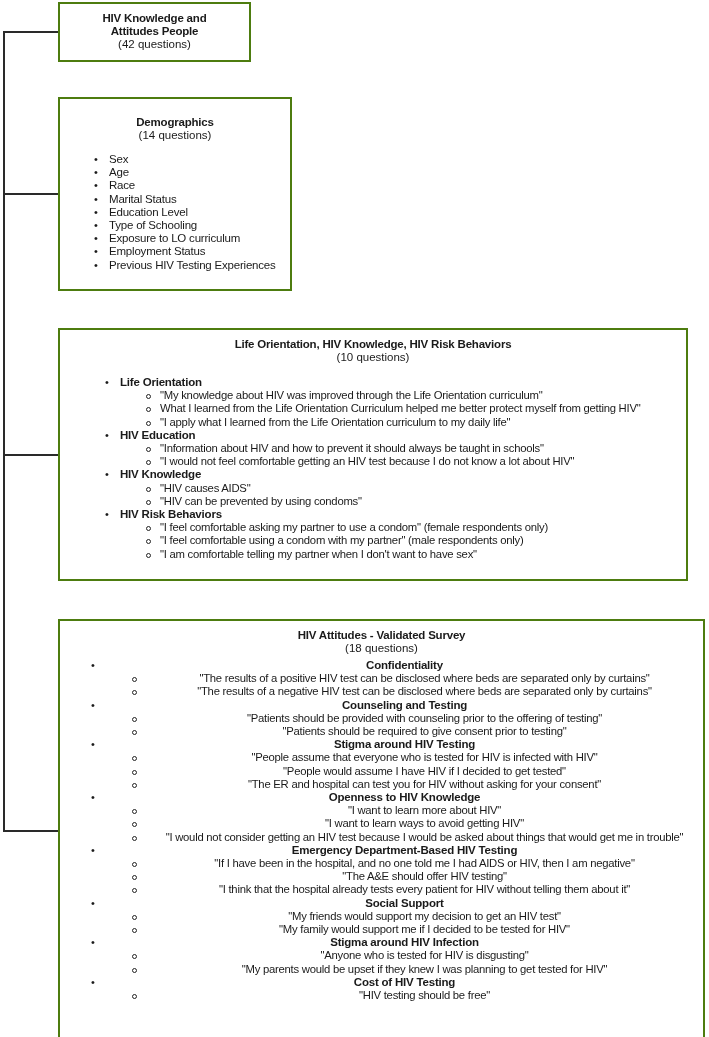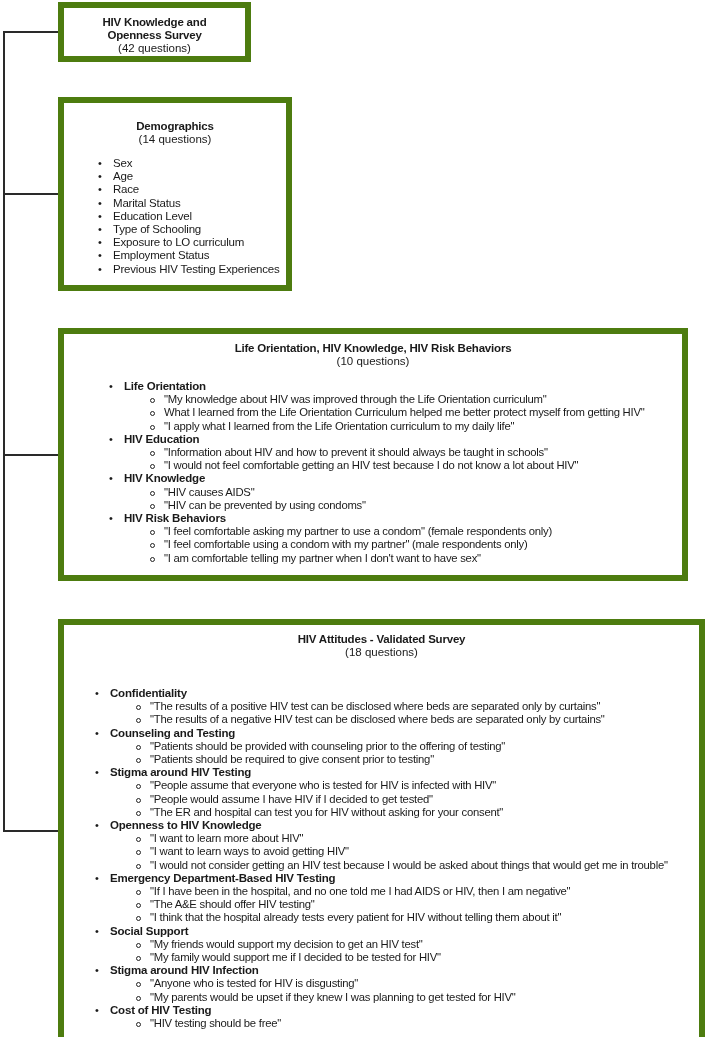--- a/index.html
+++ b/index.html
@@ -1,18 +1,18 @@
 <!DOCTYPE html>
 <html><head>
 <meta charset="utf-8">
 <style>
   html, body { margin: 0; padding: 0; background: #ffffff; }
   body { width: 709px; height: 1037px; position: relative; overflow: hidden;
          font-family: "Liberation Sans", sans-serif; color: #1a1a1a; }
-  .box { position: absolute; border: 6px solid #4d7c0f; background: #fff; box-sizing: border-box; }
+  .box { position: absolute; border: 2px solid #4d7c0f; background: #fff; box-sizing: border-box; }
   .title { font-weight: bold; text-align: center; font-size: 11.5px; line-height: 13px; letter-spacing: -0.2px; }
   .count { text-align: center; font-size: 11.5px; line-height: 13px; }
   ul { margin: 0; padding: 0; list-style: none; }
   .l1 { position: relative; font-size: 11.5px; line-height: 13.2px; letter-spacing: -0.2px; }
   .l1::before { content: "\2022"; position: absolute; left: -15px; top: 0; font-size: 11px; }
   .cat > .label { font-weight: bold; }
   .l2 { position: relative; font-size: 11.3px; line-height: 13.2px; letter-spacing: -0.25px; white-space: nowrap; }
   .l2::before { content: ""; position: absolute; left: -14px; top: 5px; width: 3px; height: 3px;
                 border: 1px solid #222; border-radius: 50%; }
   .line { position: absolute; background: #2a2a2a; }
@@ -21,21 +21,21 @@
 <body>
 
 <div class="line" style="left:3px; top:31px; width:2px; height:801px;"></div>
 <div class="line" style="left:3px; top:31px; width:56px; height:2px;"></div>
 <div class="line" style="left:3px; top:193px; width:56px; height:2px;"></div>
 <div class="line" style="left:3px; top:454px; width:56px; height:2px;"></div>
 <div class="line" style="left:3px; top:830px; width:56px; height:2px;"></div>
 
 <div class="box" style="left:58px; top:2px; width:193px; height:60px; padding-top:8px;">
   <div class="title">HIV Knowledge and</div>
-  <div class="title">Openness Survey</div>
+  <div class="title">Attitudes People</div>
   <div class="count">(42 questions)</div>
 </div>
 
 <div class="box" style="left:58px; top:97px; width:234px; height:194px; padding-top:17px;">
   <div class="title">Demographics</div>
   <div class="count">(14 questions)</div>
   <ul id="demo-list" style="margin-top:11px; padding-left:49px;">
       <li class="l1">Sex</li>
       <li class="l1">Age</li>
       <li class="l1">Race</li>
@@ -69,21 +69,21 @@
           <li class="l2">"I feel comfortable asking my partner to use a condom" (female respondents only)</li>
           <li class="l2">"I feel comfortable using a condom with my partner" (male respondents only)</li>
           <li class="l2">"I am comfortable telling my partner when I don't want to have sex"</li>
         </ul></li>
     </ul>
 </div>
 
 <div class="box" style="left:58px; top:619px; width:647px; height:486px; padding-top:8px;">
   <div class="title">HIV Attitudes - Validated Survey</div>
   <div class="count">(18 questions)</div>
-  <ul id="att-list" style="margin-top:28px; padding-left:46px;">
+  <ul id="att-list" style="margin-top:4px; padding-left:46px;text-align:center;">
       <li class="l1 cat"><span class="label">Confidentiality</span><ul style="padding-left: 40px;">
           <li class="l2">"The results of a positive HIV test can be disclosed where beds are separated only by curtains"</li>
           <li class="l2">"The results of a negative HIV test can be disclosed where beds are separated only by curtains"</li>
         </ul></li>
       <li class="l1 cat"><span class="label">Counseling and Testing</span><ul style="padding-left: 40px;">
           <li class="l2">"Patients should be provided with counseling prior to the offering of testing"</li>
           <li class="l2">"Patients should be required to give consent prior to testing"</li>
         </ul></li>
       <li class="l1 cat"><span class="label">Stigma around HIV Testing</span><ul style="padding-left: 40px;">
           <li class="l2">"People assume that everyone who is tested for HIV is infected with HIV"</li>

